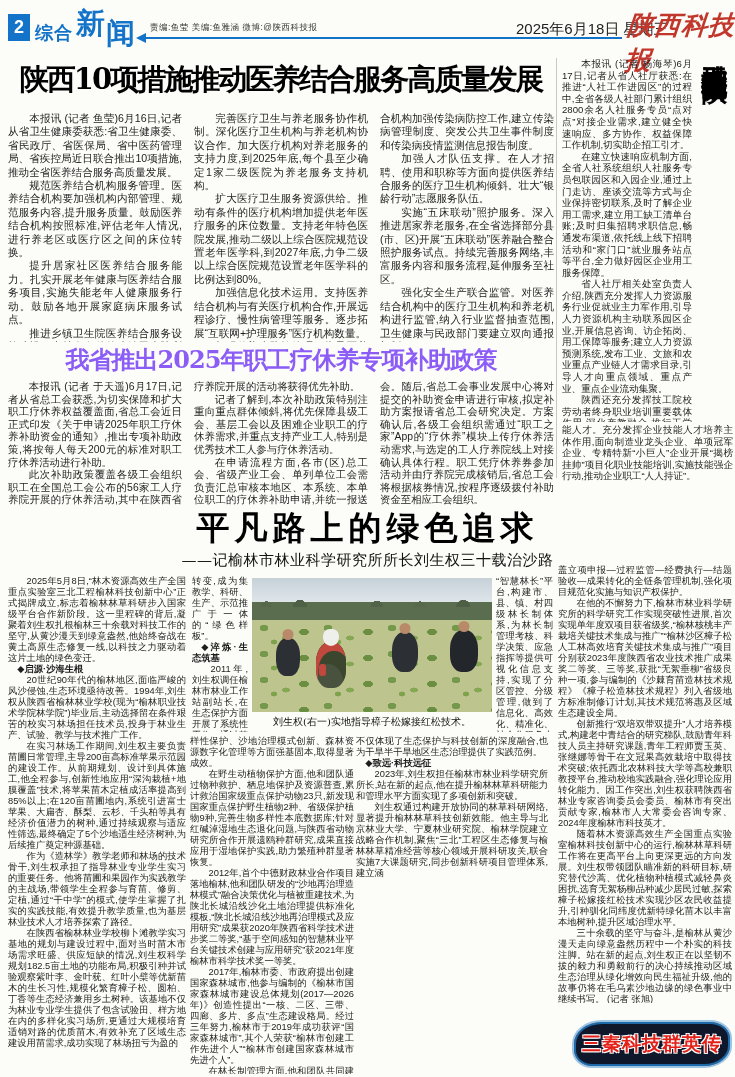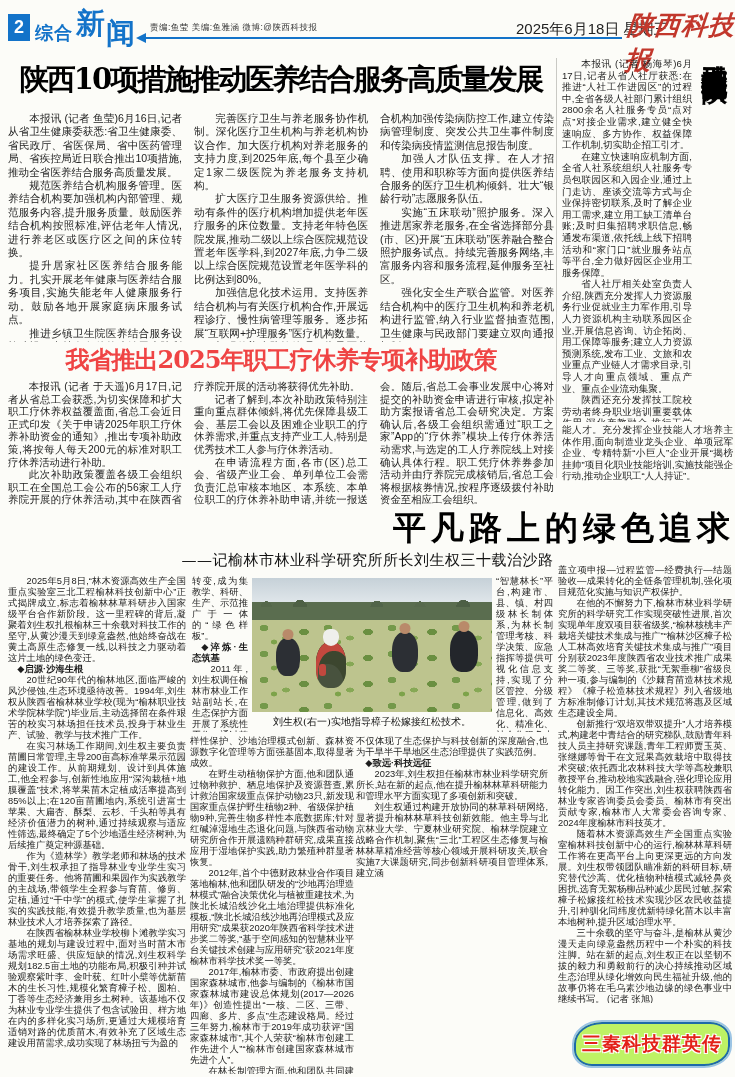--- a/index.html
+++ b/index.html
@@ -21,30 +21,30 @@
   
   .col{position:absolute;overflow:hidden;text-align:justify;}
   .col p{margin:0;text-indent:2em;}
   .col p.cont{text-indent:0;}
   .col p.subhead{font-weight:bold;text-indent:1em;}
   .a-top .col,.a-mid .col{font-size:10.6px;line-height:13.4px;}
   .a-mid .col{font-size:10.4px;line-height:12.6px;}
   .headline1{position:absolute;left:8px;top:60px;width:546px;text-align:center;font-size:29px;font-weight:bold;
              font-family:"DejaVu Serif","Liberation Serif",serif;letter-spacing:-2px;white-space:nowrap;color:#000;}
   .headline2{position:absolute;left:8px;top:344px;width:546px;text-align:center;font-size:24px;font-weight:bold;
-             font-family:"DejaVu Serif","Liberation Serif",serif;letter-spacing:-1px;white-space:nowrap;color:#ef4444;}
+             font-family:"DejaVu Serif","Liberation Serif",serif;letter-spacing:-1px;white-space:nowrap;color:#8b5cf6;}
   
   .side-rule{position:absolute;left:556px;top:58px;width:1px;height:420px;background:#c9c9c4;}
   .side-col{left:562px;top:58px;width:130px;height:364px;font-size:9.6px;line-height:11.6px;}
   .side-col-wide{left:562px;top:424px;width:171px;height:64px;font-size:9.6px;line-height:11.6px;}
   .side-headline{position:absolute;left:697px;top:58px;width:36px;height:370px;writing-mode:vertical-rl;
                  font-size:26px;font-weight:bold;letter-spacing:-1px;color:#000;
                  font-family:"DejaVu Sans","Liberation Sans",sans-serif;}
   
-  .f-headline{position:absolute;left:0;top:506px;width:735px;text-align:right;font-size:33px;font-weight:bold;
+  .f-headline{position:absolute;left:0;top:506px;width:735px;text-align:center;font-size:33px;font-weight:bold;
               font-family:"DejaVu Serif","Liberation Serif",serif;letter-spacing:5px;color:#000;}
   .f-subtitle{position:absolute;left:0;top:551px;width:735px;text-align:center;font-size:15px;
               font-family:"DejaVu Serif","Liberation Serif",serif;color:#111;letter-spacing:.5px;}
   .feature .col{font-size:9.3px;line-height:11px;}
   .f-col1{left:8px;top:576px;width:178px;height:497px;}
   .f-col2a{left:192px;top:576px;width:56px;height:156px;font-size:8.9px;line-height:10.4px;}
   .f-col3a{left:496px;top:576px;width:57px;height:156px;font-size:8.9px;line-height:10.4px;}
   .f-col2b{left:190px;top:736px;width:164px;height:338px;}
   .f-col3b{left:356px;top:736px;width:192px;height:338px;}
   .f-col4{left:558px;top:550px;width:174px;height:438px;margin-top:15px;}
@@ -73,21 +73,21 @@
   .p1{left:24px;top:60px;width:24px;height:38px;}
   .p2{left:64px;top:64px;width:30px;height:46px;background:#48523e;
       box-shadow:inset 3px 10px 0 -1px #c2483e, inset -4px 24px 0 -2px #3c462f;}
   .p2::before{background:#efefec;width:16px;height:17px;top:-13px;border-radius:50% 50% 60% 60%;}
   .p2::after{content:"";position:absolute;left:3px;top:22px;width:7px;height:12px;background:#c2483e;border-radius:3px;}
   .p3{left:140px;top:54px;width:26px;height:40px;}
   .p4{left:198px;top:52px;width:28px;height:42px;background:#23262b;}
   .caption{position:absolute;left:252px;top:715px;width:240px;text-align:center;font-size:10px;
            font-family:"DejaVu Serif","Liberation Serif",serif;color:#111;}
   
-  .logo-badge{position:absolute;left:572px;top:1020px;width:156px;height:44px;background:#bef264;
+  .logo-badge{position:absolute;left:572px;top:1020px;width:156px;height:44px;background:#0f172a;
      border-radius:30px 22px 28px 20px / 24px 18px 22px 18px;border:2px solid #9cc4e4;
      box-shadow:inset 0 0 0 2px #1e6aa8;display:flex;align-items:center;justify-content:center;}
   .logo-badge span{color:#e32119;font-weight:bold;font-size:19px;letter-spacing:1px;
      text-shadow:1px 1px 0 #fff,-1px -1px 0 #fff,1px -1px 0 #fff,-1px 1px 0 #fff;}
 </style>
 </head>
 <body>
 
 <div class="page">
 

